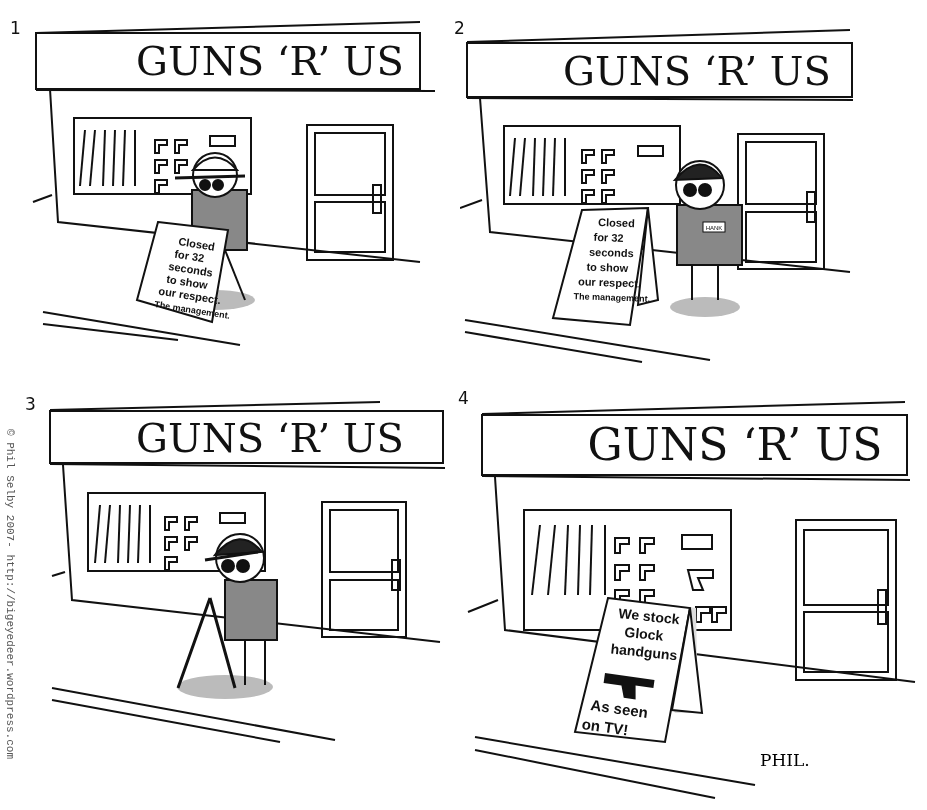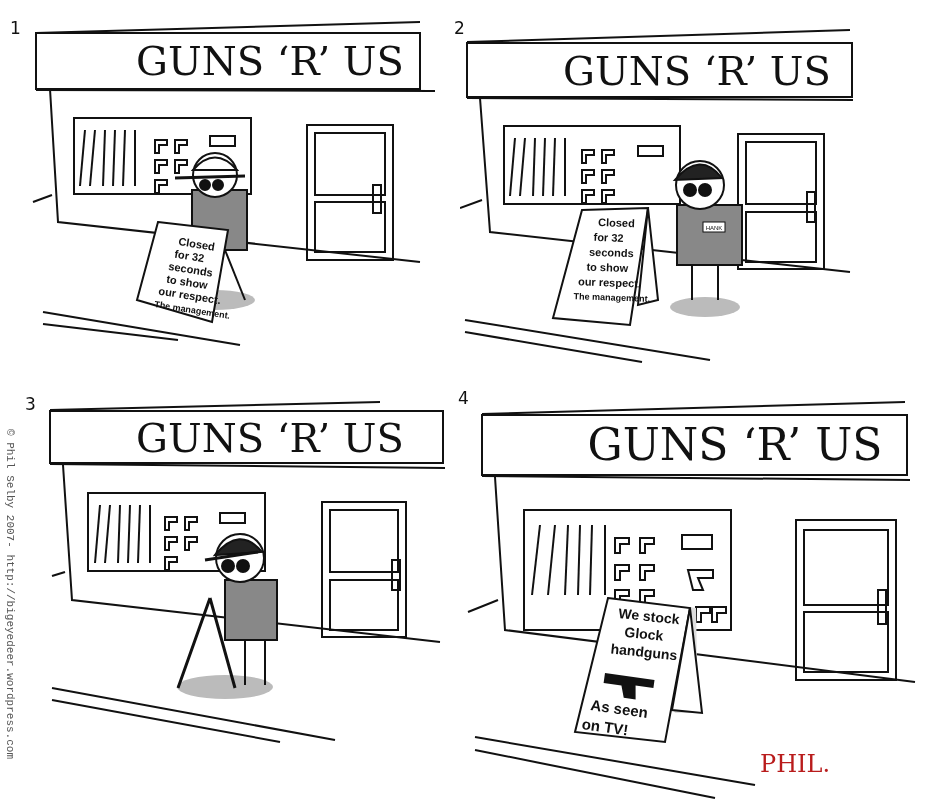--- a/index.html
+++ b/index.html
@@ -2,21 +2,21 @@
 <html><head>
 <meta charset="utf-8">
 <style>
   html,body{margin:0;padding:0;background:#fff;}
   body{width:927px;height:810px;position:relative;overflow:hidden;font-family:"Liberation Sans",sans-serif;}
   .panel{position:absolute;width:440px;height:380px;}
   .panel svg{position:absolute;left:0;top:0;}
   .pnum{position:absolute;font-family:"DejaVu Sans",sans-serif;font-size:17px;color:#111;}
   .placard{font-family:"Liberation Sans",sans-serif;font-weight:bold;fill:#111;}
   .copyright{position:absolute;left:-160px;top:588px;width:340px;transform:rotate(90deg);font-family:"Liberation Mono",monospace;font-size:11px;color:#555;white-space:nowrap;text-align:center;}
-  .sig{position:absolute;left:760px;top:750px;font-family:"DejaVu Serif",serif;font-size:24px;color:#b91c1c;}
+  .sig{position:absolute;left:760px;top:750px;font-family:"DejaVu Serif",serif;font-size:17px;color:#000000;}
 </style>
 </head>
 <body>
 
 <div class="copyright">© Phil Selby 2007- http://bigeyedeer.wordpress.com</div>
 
 <div class="panel" style="left:0;top:0;">
   <div class="pnum" style="left:10px;top:18px;">1</div>
   <svg width="440" height="380" viewBox="0 0 440 380">
     <g fill="none" stroke="#111" stroke-width="2">

